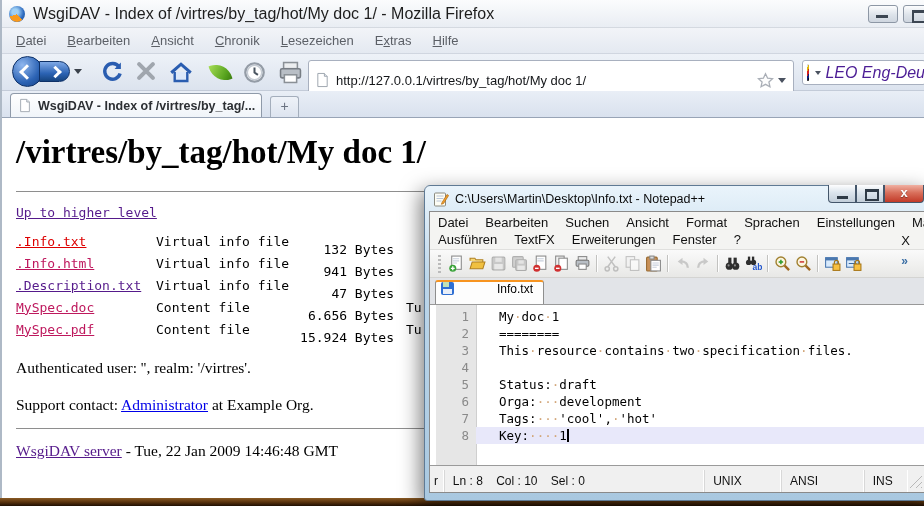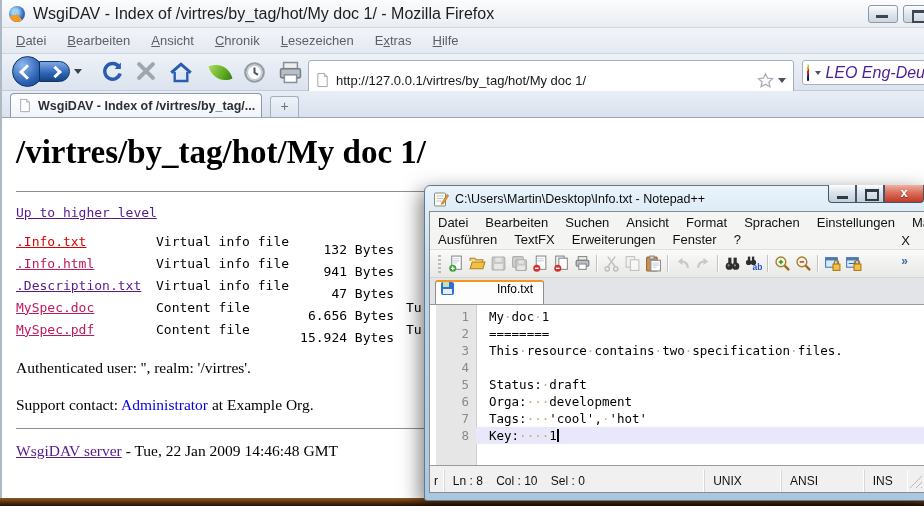--- a/index.html
+++ b/index.html
@@ -77,21 +77,21 @@
   .mono,.mono-link,.ftype,.fsize,.fdate{font-family:"DejaVu Sans Mono","Liberation Mono",monospace;font-size:13px;}
   .mono-link{text-decoration:underline;}
   .mono-link.link{color:#be185d;text-decoration:underline;} .mono-link.visited{color:#551a8b;} .mono-link.active{color:#dd0000;}
   .up{display:inline-block;margin:2px 0 10px 0;}
   .file-row{display:flex;height:22px;align-items:center;}
   .file-row .mono-link{width:140px;}
   .ftype{width:138px;color:#000;}
   .fsize{width:100px;text-align:right;color:#000;margin-top:16px;}
   .fdate{padding-left:12px;color:#000;white-space:nowrap;}
   .serif{font-family:"Liberation Serif",serif;font-size:15.5px;color:#000;margin:19px 0 0 0;}
-  .blue-link{color:#0000e8;}
+  .blue-link{color:#0000e8;text-decoration:underline;}
   .visited-link{color:#551a8b;text-decoration:underline;}
   .hr2{margin-top:14px;margin-bottom:0;}
   .footer{margin-top:12px;}
   
   .npp-window{position:absolute;left:424px;top:185px;width:506px;height:316px;z-index:5;
     border:1px solid #5f7a94;border-radius:6px 6px 3px 3px;box-sizing:border-box;
     background:linear-gradient(#eaf4fb,#bcd6ea 30%,#a9c8e0);
     box-shadow:-4px 6px 20px rgba(0,0,0,.5);padding:0 4px 4px 4px;}
   .npp-titlebar{position:relative;height:25px;display:flex;align-items:center;}
   .npp-ico{margin:0 6px 0 4px;}
@@ -125,21 +125,21 @@
     display:flex;padding:0 10px 0 5px;gap:38px;}
   .npp-tab-label{font-size:12px;color:#000;margin-left:5px;}
   .floppy{width:13px;height:13px;background:#2f6fd2;border-radius:2px;position:relative;}
   .floppy::before{content:"";position:absolute;left:2px;top:0;width:6px;height:5px;background:#bfe2b8;}
   .floppy::after{content:"";position:absolute;left:2px;bottom:1px;width:9px;height:5px;background:#e8eef8;}
   .npp-editor{position:relative;height:160px;background:#fff;border-bottom:1px solid #9a9a9a;overflow:hidden;}
   .ed-gutterbg{position:absolute;left:6px;top:0;bottom:0;width:40px;background:#e6e6e6;border-right:1px solid #cfcfcf;}
   .ed-lines{position:relative;padding-top:3px;}
   .ed-line{display:flex;height:17px;line-height:17px;font-family:"DejaVu Sans Mono","Liberation Mono",monospace;font-size:12.5px;}
   .ed-num{width:40px;margin-left:6px;text-align:right;padding-right:7px;color:#8a8a8a;box-sizing:border-box;flex:none;}
-  .ed-text{flex:1;color:#000;white-space:pre;padding-left:13px;}
+  .ed-text{flex:1;color:#000;white-space:pre;padding-left:23px;}
   .ed-line.cur .ed-text{background:#e8e8fa;}
   .ws{font-style:normal;color:#d2a679;}
   .caret-bar{display:inline-block;width:2px;height:13px;background:#000;vertical-align:-2px;}
   .npp-status{position:absolute;left:0;right:0;bottom:0;height:22px;background:#f0f0f0;
     display:flex;align-items:center;font-size:12px;color:#111;}
   .st-seg{height:100%;display:flex;align-items:center;padding:0 8px;border-right:1px solid #d8d8d8;
     box-shadow:inset -1px 0 0 #fff;white-space:pre;box-sizing:border-box;}
   .st-r{width:15px;padding:0 0 0 4px;}
   .st-pos{width:265px;}
   .st-unix{width:78px;} .st-ansi{width:84px;} .st-ins{width:44px;border-right:none;}

